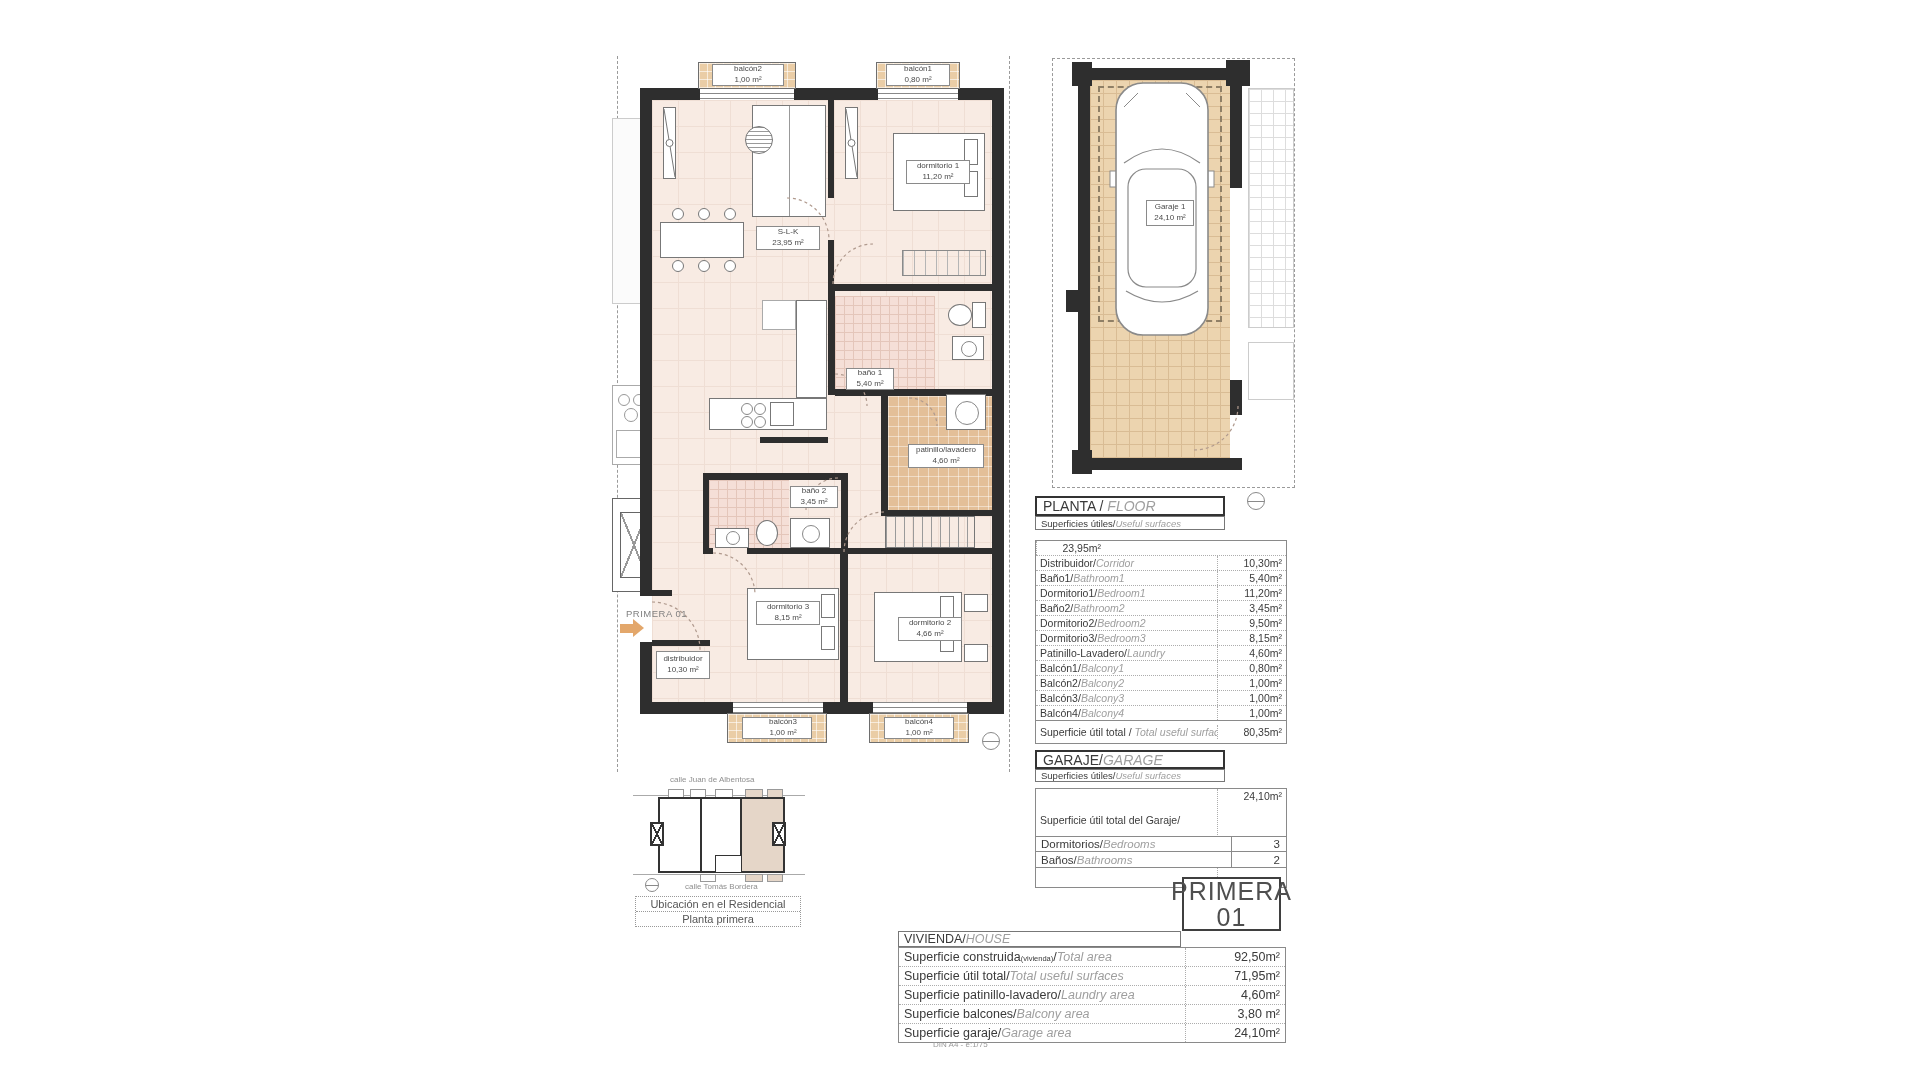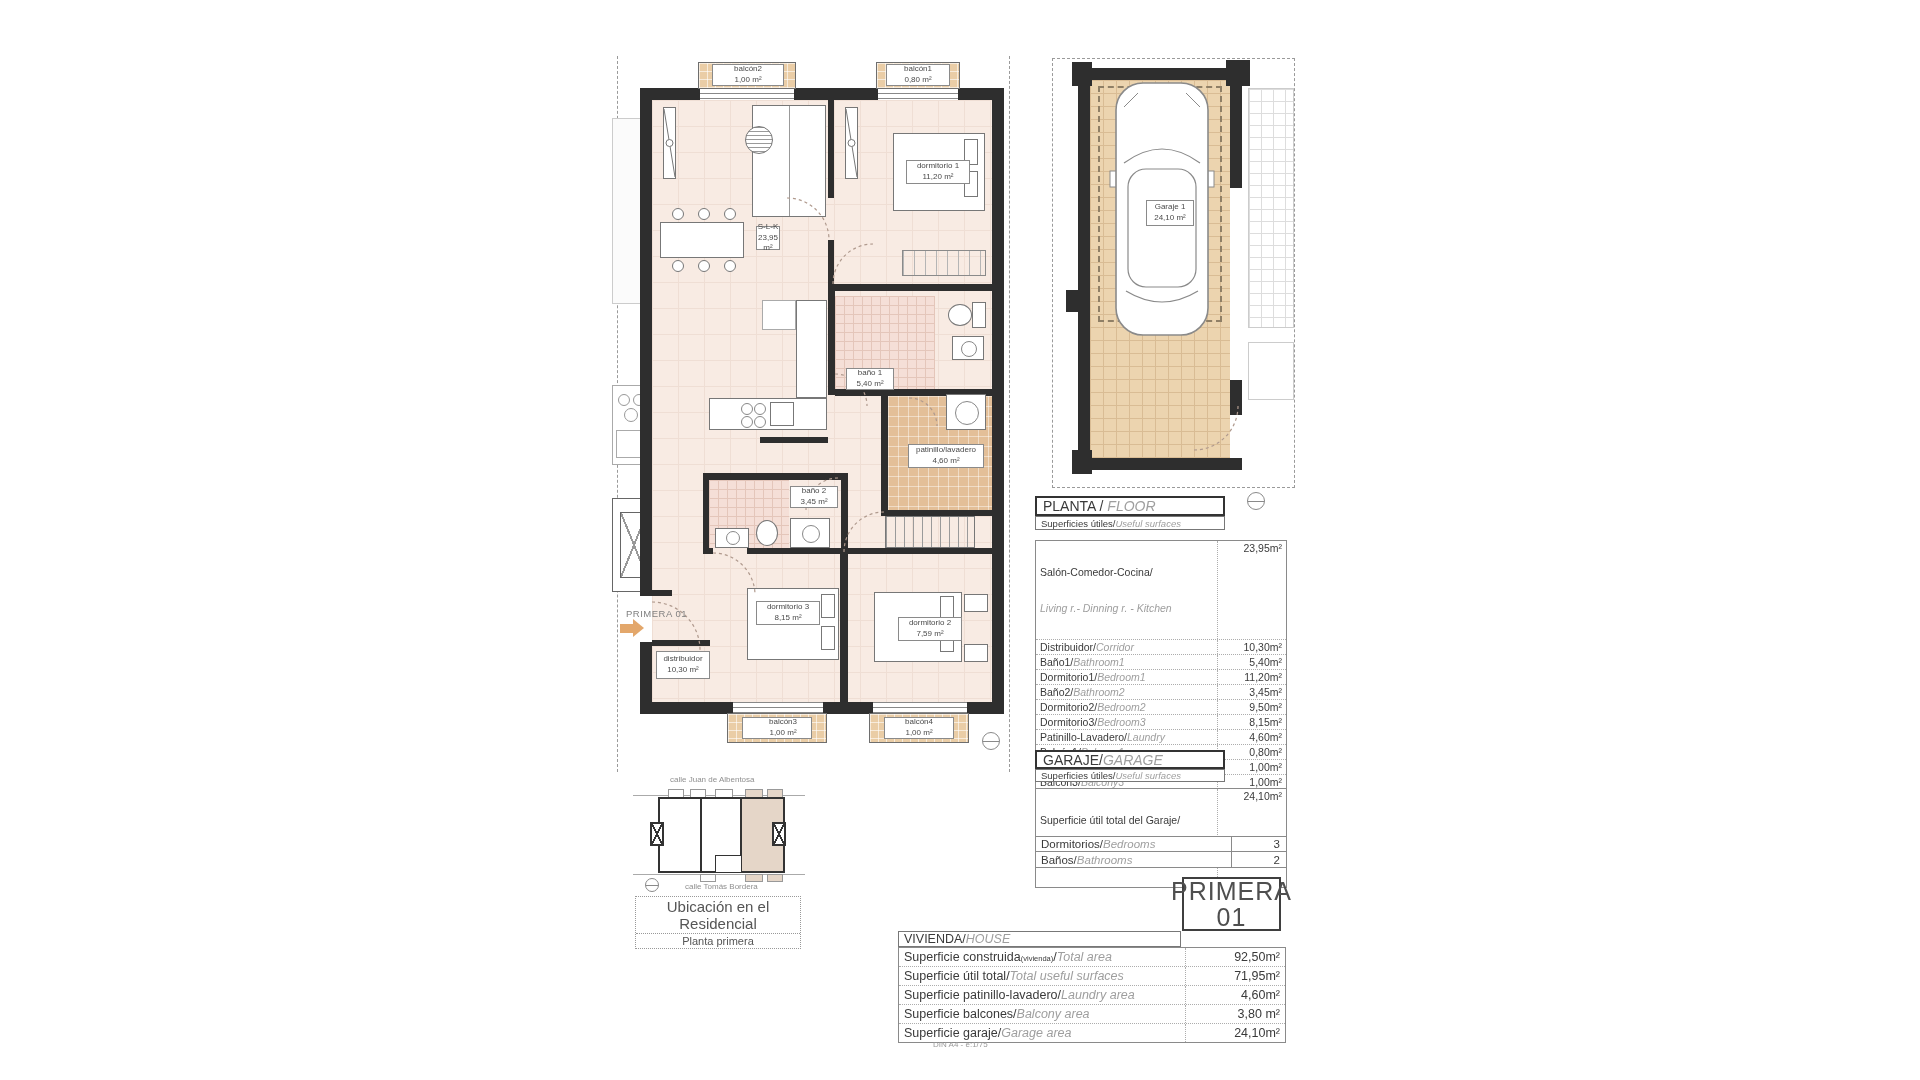--- a/index.html
+++ b/index.html
@@ -189,21 +189,21 @@
       <span>1,00 m²</span>
   </div>
   <div class="abs room-label" style="left:886px;top:64px;width:64px;height:22px;">
     <span>balcón1</span>
       <span>0,80 m²</span>
   </div>
   <div class="abs room-label" style="left:906px;top:160px;width:64px;height:24px;">
     <span>dormitorio 1</span>
       <span>11,20 m²</span>
   </div>
-  <div class="abs room-label" style="left:756px;top:226px;width:24px;height:24px;">
+  <div class="abs room-label" style="left:756px;top:226px;width:64px;height:24px;">
     <span>S-L-K</span>
       <span>23,95 m²</span>
   </div>
   <div class="abs room-label" style="left:846px;top:368px;width:48px;height:22px;">
     <span>baño 1</span>
       <span>5,40 m²</span>
   </div>
   <div class="abs room-label" style="left:908px;top:444px;width:76px;height:24px;">
     <span>patinillo/lavadero</span>
       <span>4,60 m²</span>
@@ -211,21 +211,21 @@
   <div class="abs room-label" style="left:790px;top:486px;width:48px;height:22px;">
     <span>baño 2</span>
       <span>3,45 m²</span>
   </div>
   <div class="abs room-label" style="left:756px;top:601px;width:64px;height:24px;">
     <span>dormitorio 3</span>
       <span>8,15 m²</span>
   </div>
   <div class="abs room-label" style="left:898px;top:617px;width:64px;height:24px;">
     <span>dormitorio 2</span>
-      <span>7,59 m²</span>
+      <span>4,66 m²</span>
   </div>
   <div class="abs room-label" style="left:656px;top:651px;width:54px;height:28px;">
     <span>distribuidor</span>
       <span>10,30 m²</span>
   </div>
   <div class="abs room-label" style="left:742px;top:717px;width:70px;height:22px;padding-left:12px;">
     <span>balcón3</span>
       <span>1,00 m²</span>
   </div>
   <div class="abs room-label" style="left:884px;top:717px;width:70px;height:22px;">
@@ -281,24 +281,20 @@
 
 <div class="abs hdr-box" style="left:1035px;top:496px;width:190px;height:20px;">
   <span class="es">PLANTA / </span><span class="en">FLOOR</span>
 </div>
 <div class="abs sub-box" style="left:1035px;top:516px;width:190px;height:14px;">
   <span class="es">Superficies útiles/</span><span class="en">Useful surfaces</span>
 </div>
 
 <div class="abs tbl" style="left:1035px;top:540px;width:252px;">
   <div class="trow first">
-    <div class="tlabel">
-      <div class="es">Salón-Comedor-Cocina/</div>
-      <div class="en">Living r.- Dinning r. - Kitchen</div>
-    </div>
     <div class="tval">23,95m²</div>
   </div>
   <div class="trow">
     <div class="tlabel"><span class="es">Distribuidor/</span><span class="en">Corridor</span></div>
     <div class="tval">10,30m²</div>
   </div>
   <div class="trow">
     <div class="tlabel"><span class="es">Baño1/</span><span class="en">Bathroom1</span></div>
     <div class="tval">5,40m²</div>
   </div>
@@ -427,18 +423,18 @@
 
   <div class="abs" style="left:35px;top:52px;width:14px;height:24px;border:2px solid #333;box-sizing:border-box;background:
        linear-gradient(to top right,transparent 46%,#333 46%,#333 54%,transparent 54%),
        linear-gradient(to bottom right,transparent 46%,#333 46%,#333 54%,transparent 54%),#fff;"></div>
   <div class="abs" style="left:157px;top:52px;width:14px;height:24px;border:2px solid #333;box-sizing:border-box;background:
        linear-gradient(to top right,transparent 46%,#333 46%,#333 54%,transparent 54%),
        linear-gradient(to bottom right,transparent 46%,#333 46%,#333 54%,transparent 54%),#fff;"></div>
   <div class="abs compass" style="left:30px;top:108px;width:12px;height:12px;"></div>
   <div class="abs" style="left:70px;top:112px;width:120px;font-size:8px;color:#8f8f8f;">calle Tomás Bordera</div>
   <div class="abs" style="left:20px;top:126px;width:166px;border:1px dotted #999;box-sizing:border-box;background:#fff;text-align:center;">
-    <div style="font-size:15px;color:#555;border-bottom:1px dotted #999;padding:1px 0;">Ubicación en el Residencial</div>
+    <div style="font-size:11px;color:#555;border-bottom:1px dotted #999;padding:1px 0;">Ubicación en el Residencial</div>
     <div style="font-size:11px;color:#555;padding:1px 0;">Planta primera</div>
   </div>
 </div>
 
 <div class="abs" style="left:933px;top:1040px;font-size:8px;color:#9a9a9a;">DIN A4 - e:1/75</div>
 
 </body></html>

